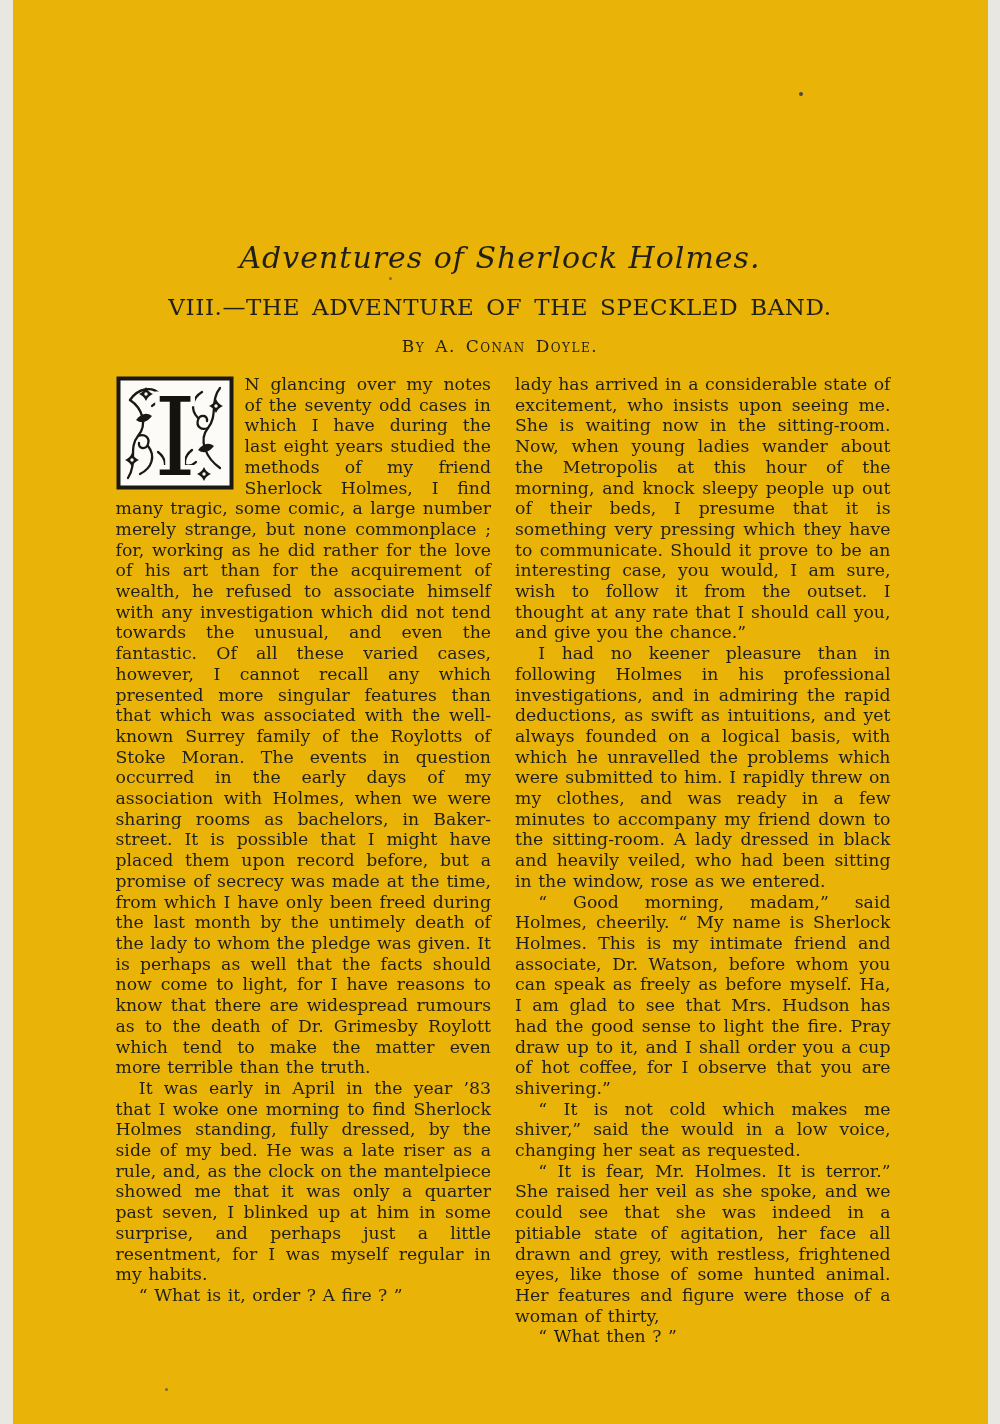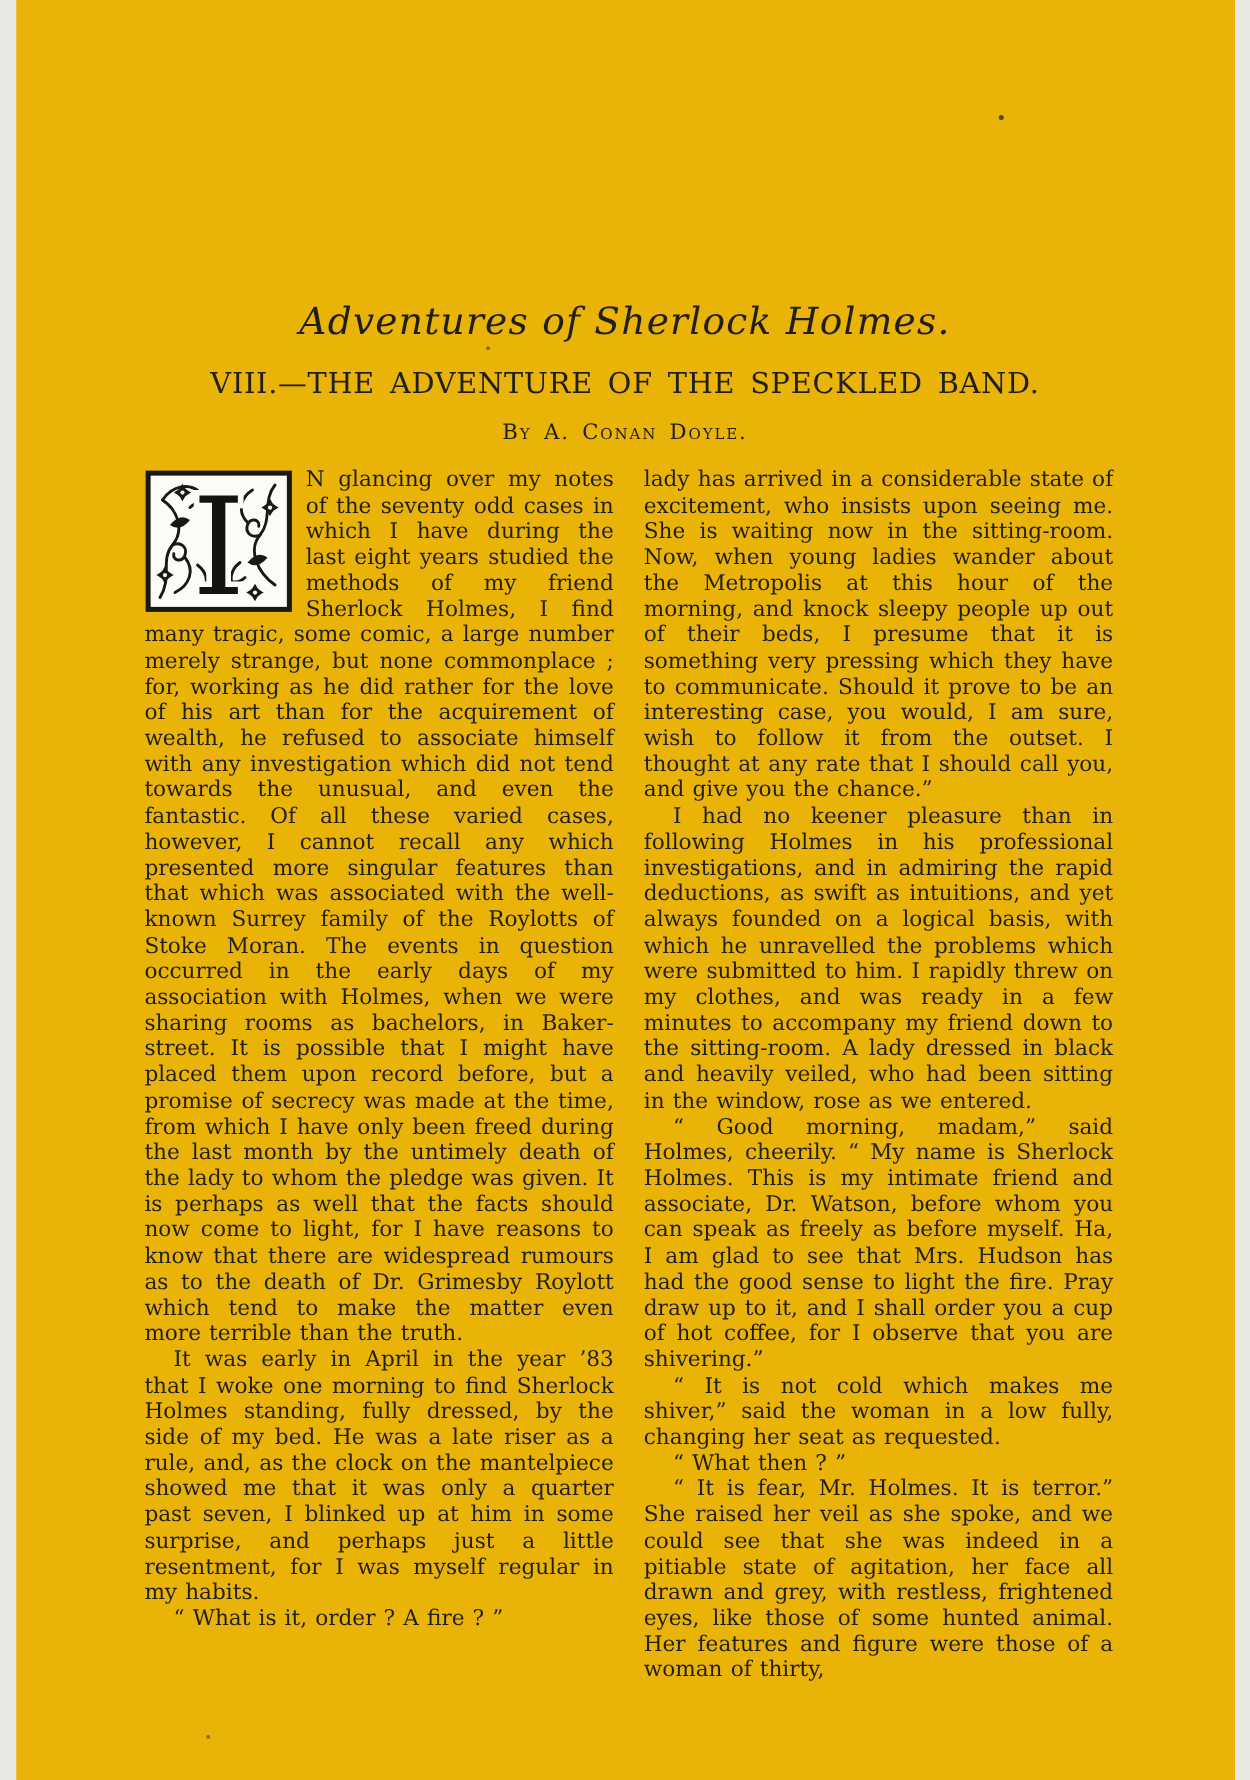--- a/index.html
+++ b/index.html
@@ -129,19 +129,19 @@
       </p>
       <p class="indent">It was early in April in the year ’83 that I woke one morning to find Sherlock Holmes standing, fully dressed, by the side of my bed. He was a late riser as a rule, and, as the clock on the mantelpiece showed me that it was only a quarter past seven, I blinked up at him in some surprise, and perhaps just a little resentment, for I was myself regular in my habits.</p>
       <p class="indent">“ What is it, order ? A fire ? ”</p>
 
     </div>
 
     <div class="col">
       <p>lady has arrived in a considerable state of excitement, who insists upon seeing me. She is waiting now in the sitting-room. Now, when young ladies wander about the Metropolis at this hour of the morning, and knock sleepy people up out of their beds, I presume that it is something very pressing which they have to communicate. Should it prove to be an interesting case, you would, I am sure, wish to follow it from the outset. I thought at any rate that I should call you, and give you the chance.”</p>
       <p class="indent">I had no keener pleasure than in following Holmes in his professional investigations, and in admiring the rapid deductions, as swift as intuitions, and yet always founded on a logical basis, with which he unravelled the problems which were submitted to him. I rapidly threw on my clothes, and was ready in a few minutes to accompany my friend down to the sitting-room. A lady dressed in black and heavily veiled, who had been sitting in the window, rose as we entered.</p>
       <p class="indent">“ Good morning, madam,” said Holmes, cheerily. “ My name is Sherlock Holmes. This is my intimate friend and associate, Dr. Watson, before whom you can speak as freely as before myself. Ha, I am glad to see that Mrs. Hudson has had the good sense to light the fire. Pray draw up to it, and I shall order you a cup of hot coffee, for I observe that you are shivering.”</p>
-      <p class="indent">“ It is not cold which makes me shiver,” said the woman in a low fully, changing her seat as requested.</p>
+      <p class="indent">“ It is not cold which makes me shiver,” said the would in a low voice, changing her seat as requested.</p>
+      <p class="indent">“ It is fear, Mr. Holmes. It is terror.” She raised her veil as she spoke, and we could see that she was indeed in a pitiable state of agitation, her face all drawn and grey, with restless, frightened eyes, like those of some hunted animal. Her features and figure were those of a woman of thirty,</p>
       <p class="indent">“ What then ? ”</p>
-      <p class="indent">“ It is fear, Mr. Holmes. It is terror.” She raised her veil as she spoke, and we could see that she was indeed in a pitiable state of agitation, her face all drawn and grey, with restless, frightened eyes, like those of some hunted animal. Her features and figure were those of a woman of thirty,</p>
     </div>
 
   </div>
 </div>
 
 </body></html>

